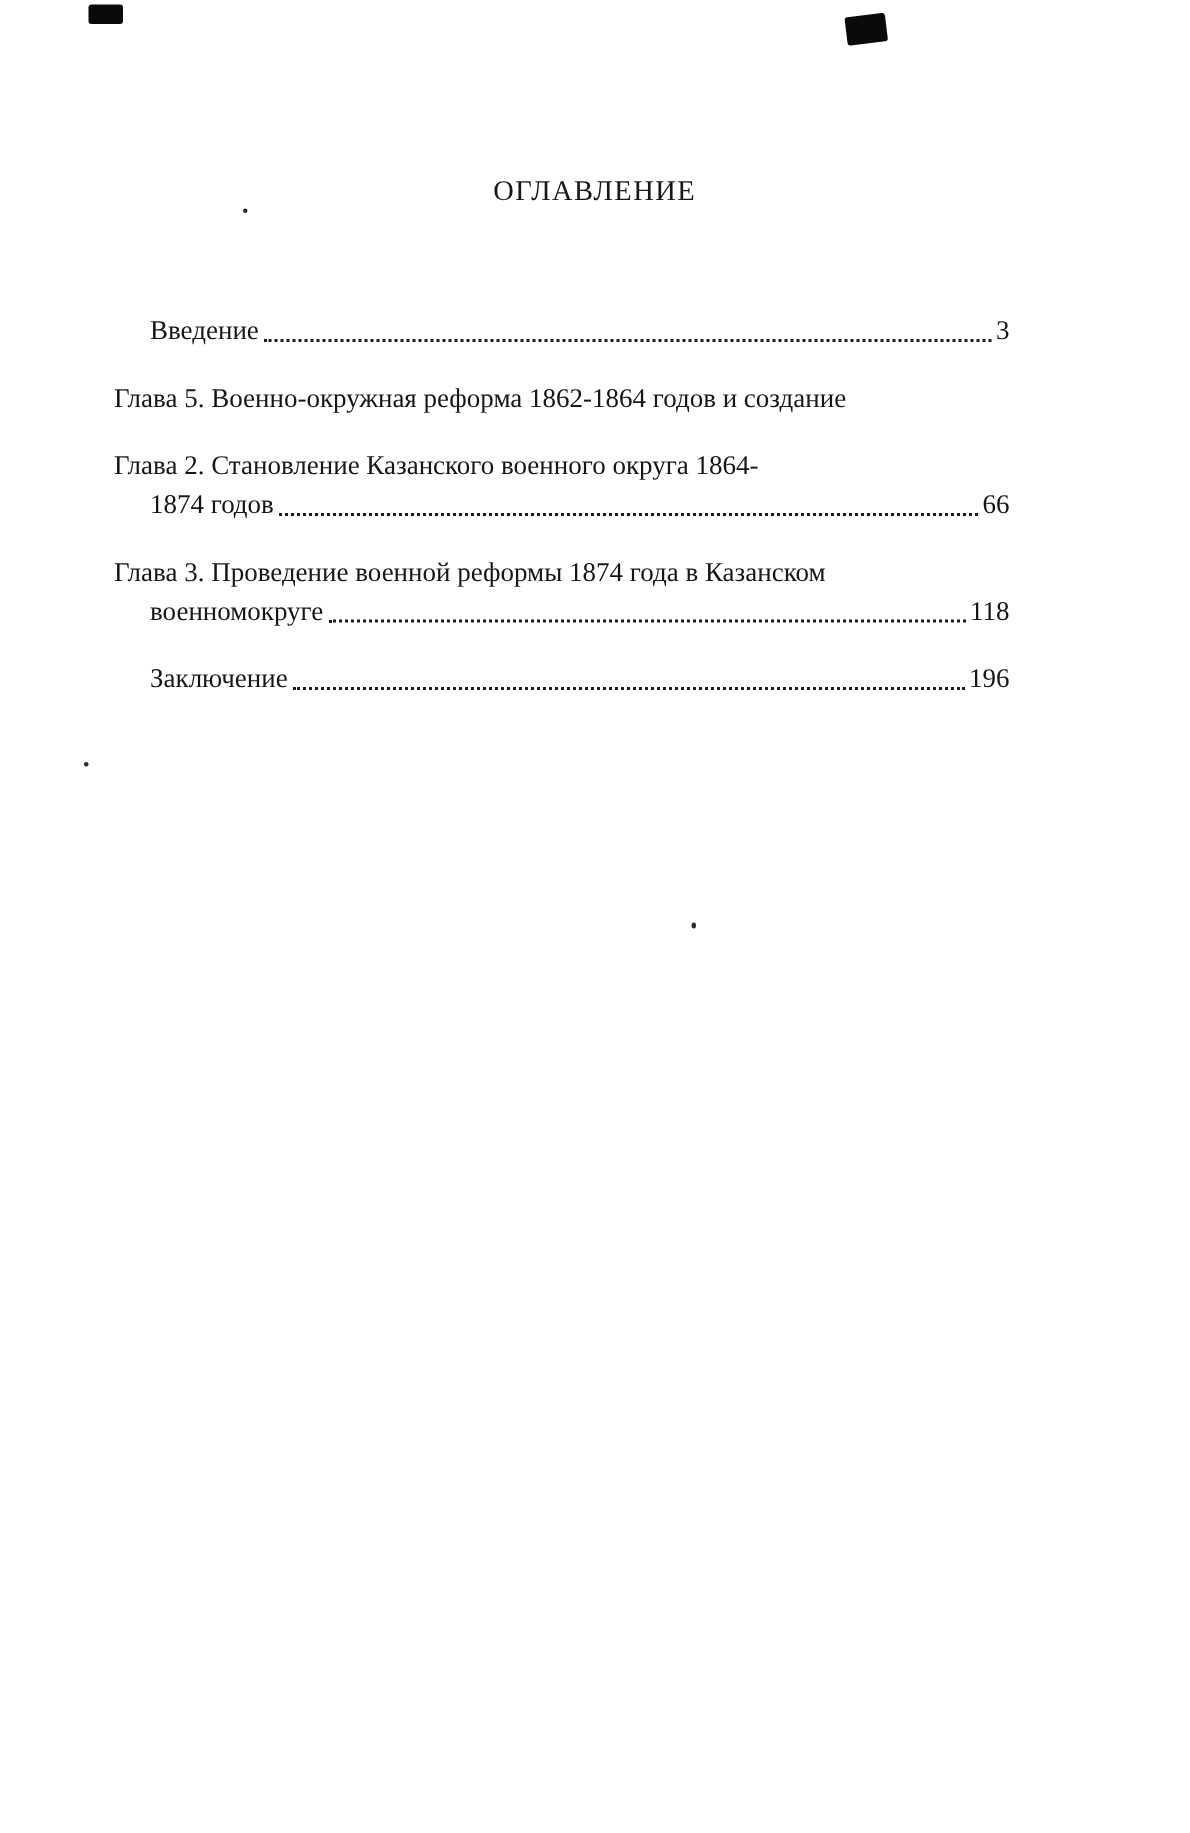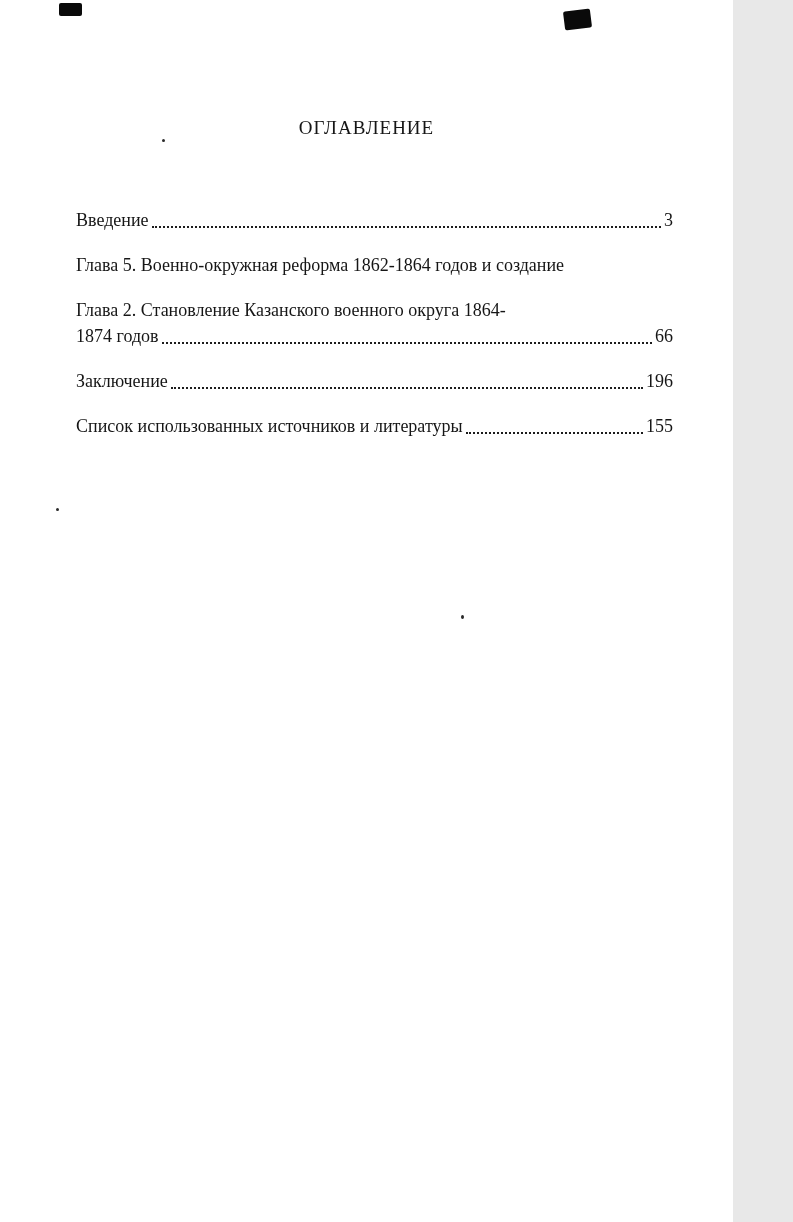--- a/index.html
+++ b/index.html
@@ -2,21 +2,21 @@
 <html><head>
 <meta charset="utf-8">
 <style>
   html, body {
     margin: 0;
     padding: 0;
     background: #e8e8e8;
   }
   .page {
     position: relative;
-    width: 733px;
+    width: 793px;
     height: 1222px;
     background: #ffffff;
     font-family: "Liberation Serif", "DejaVu Serif", serif;
     color: #161616;
     overflow: hidden;
   }
   
   .artifact {
     position: absolute;
     background: #0a0a0a;
@@ -47,21 +47,21 @@
     position: absolute;
     top: 207px;
     left: 76px;
     width: 597px;
     font-size: 18px;
     line-height: 26px;
   }
   .entry { margin-bottom: 19px; }
   .l1 { white-space: nowrap; }
   .row { display: flex; }
-  .lbl { white-space: nowrap; }
+  .lbl { white-space: nowrap; margin-left: 24px; }
   .leader {
     flex: 1;
     align-self: flex-end;
     margin: 0 3px 5px 3px;
     border-bottom: 2px dotted #1c1c1c;
     min-width: 30px;
   }
   .pagenum { white-space: nowrap; }
 </style>
 </head>
@@ -93,32 +93,33 @@
 
     <div class="entry">
       <div class="l1">Глава 2. Становление Казанского военного округа 1864-</div>
       <div class="row">
         <span class="lbl">1874 годов</span>
         <span class="leader"></span>
         <span class="pagenum">66</span>
       </div>
     </div>
 
+    <div class="entry">
+      <div class="l1">Глава 3. Проведение военной реформы 1874 года в Казанском</div>
+      <div class="row">
+        <span class="lbl">военномокруге</span>
+        <span class="leader"></span>
+        <span class="pagenum">118</span>
+      </div>
+    </div>
 
     <div class="entry">
       <div class="row">
         <span class="lbl">Заключение</span>
         <span class="leader"></span>
         <span class="pagenum">196</span>
       </div>
     </div>
 
-    <div class="entry">
-      <div class="row">
-        <span class="lbl">Список использованных источников и литературы</span>
-        <span class="leader"></span>
-        <span class="pagenum">155</span>
-      </div>
-    </div>
 
 
   </div>
 </div>
 
 </body></html>

